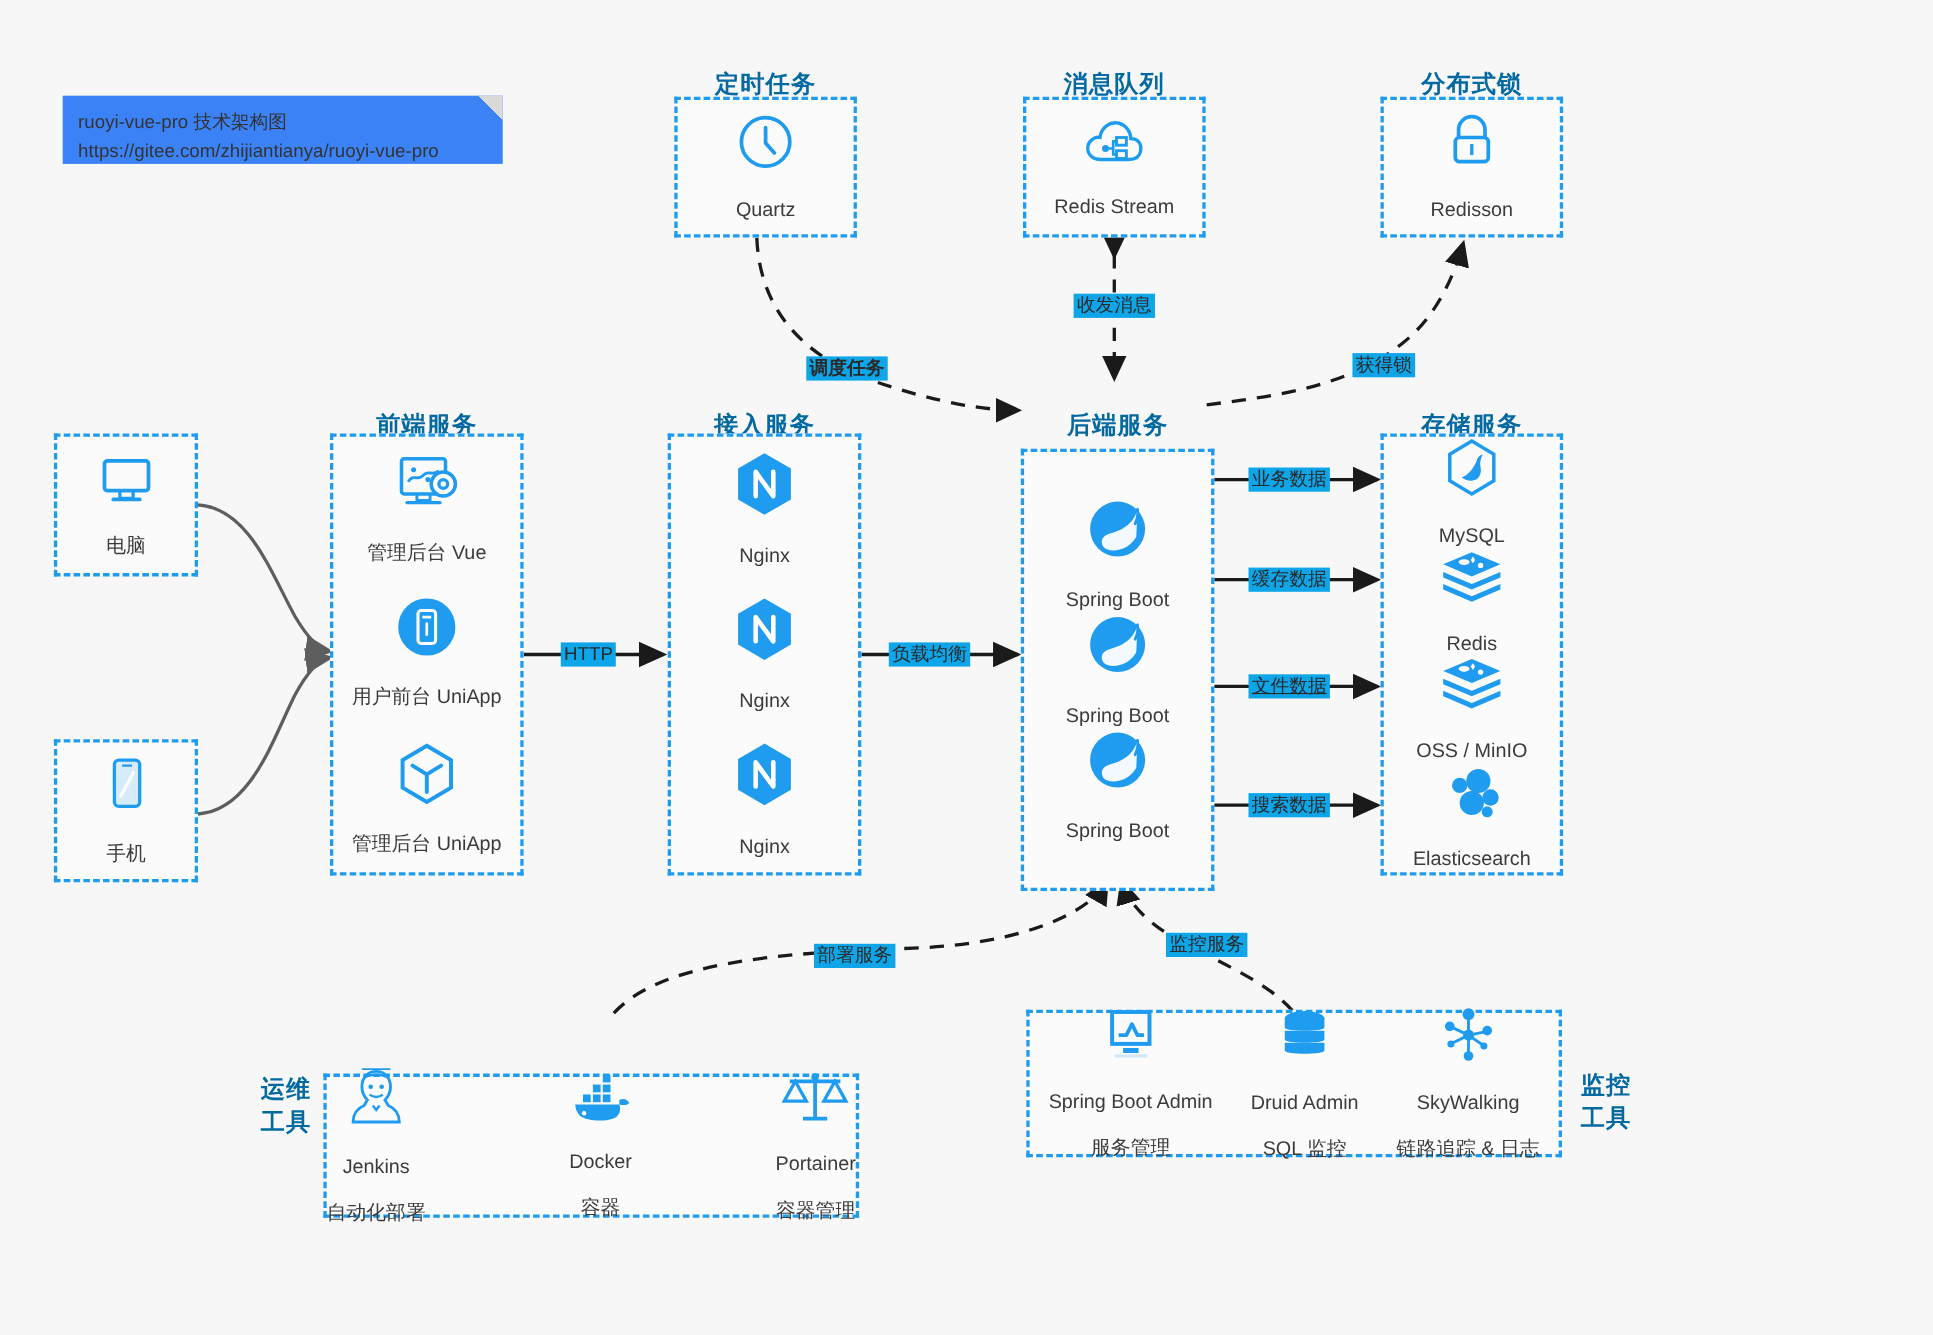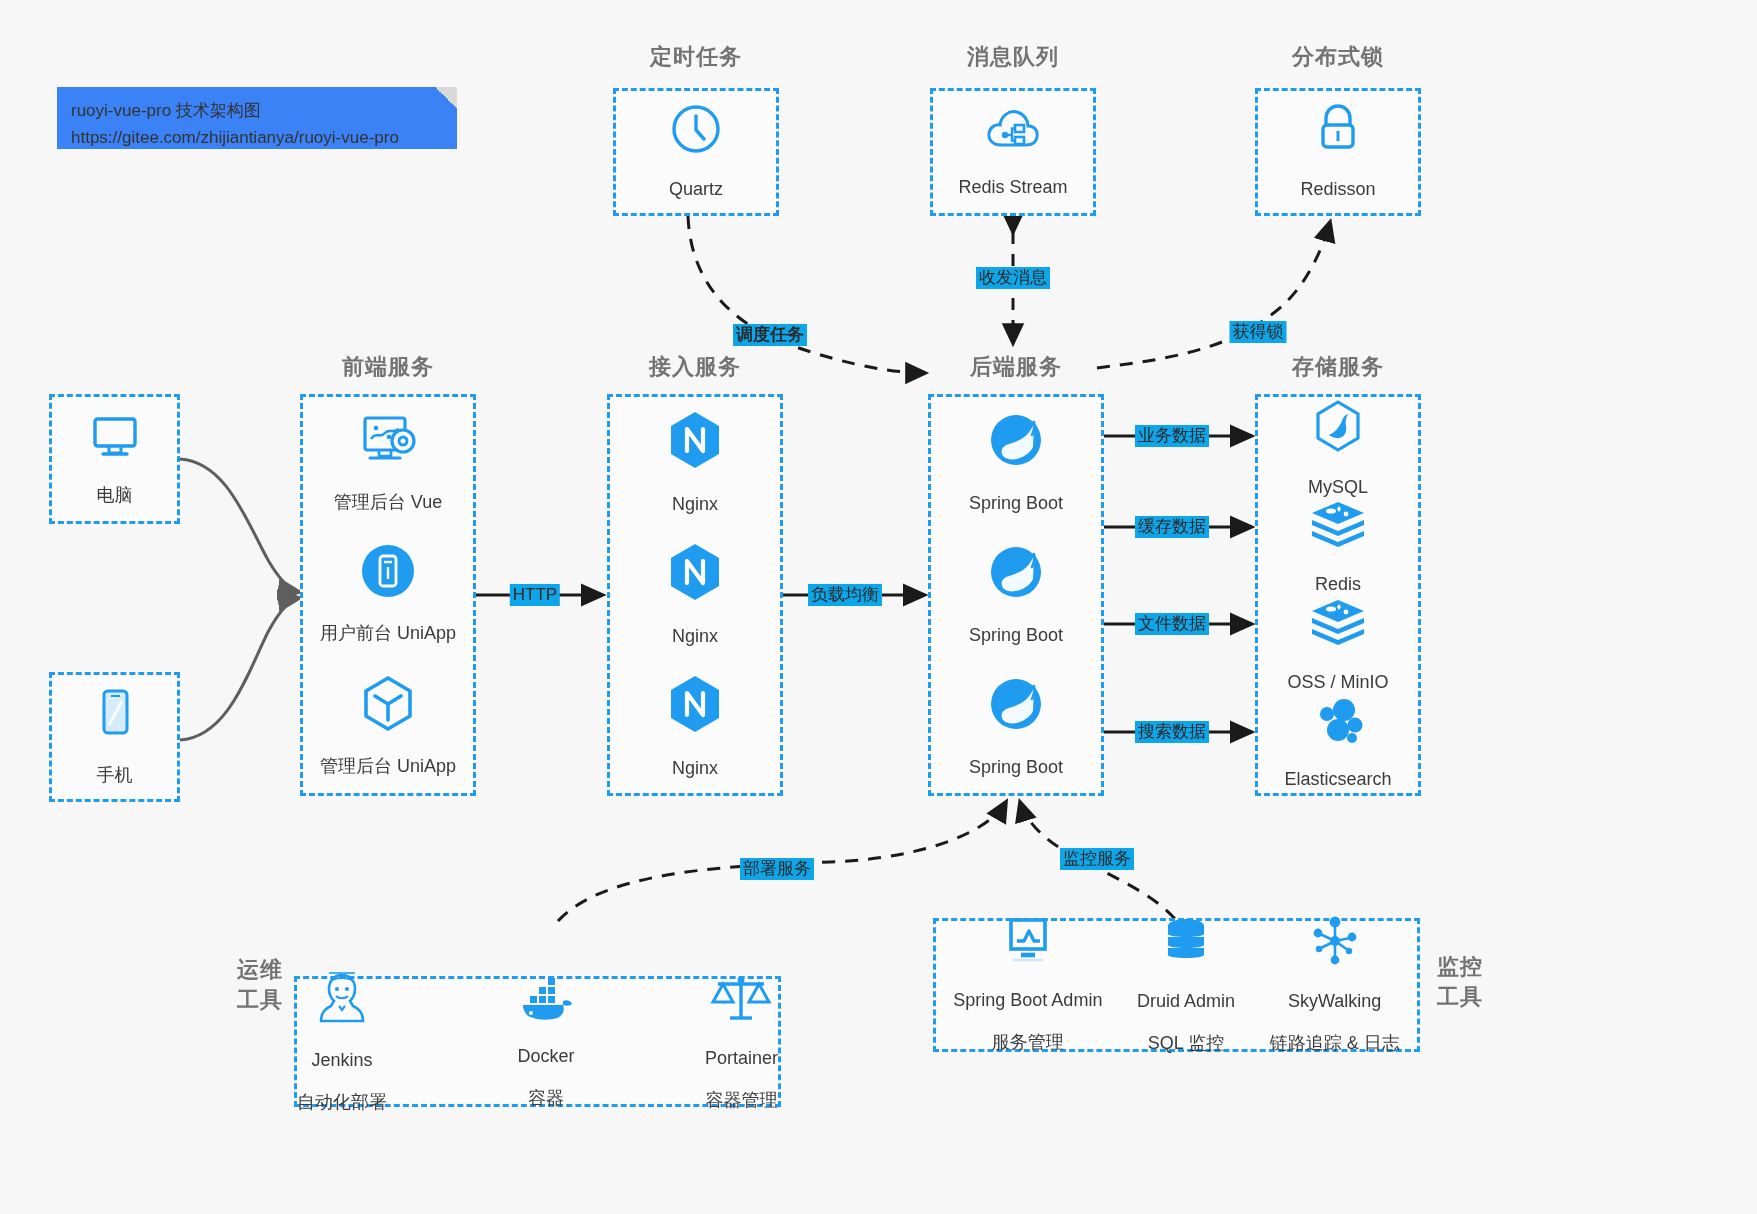--- a/index.html
+++ b/index.html
@@ -19,26 +19,27 @@
     border:3px dashed #1f9cf0;
     background:#fbfbfb;
     box-sizing:border-box;
     display:flex;
     flex-direction:column;
     align-items:center;
     justify-content:space-around;
   }
   .gtitle{
     position:absolute;
-    color:#737373;
+    color:#0369a1;
     font-weight:bold;
     font-size:22px;
     text-align:center;
     white-space:nowrap;
     letter-spacing:1px;
+    margin-top:20px;
   }
   .gtitle.side{font-size:22px;line-height:30px;}
 
   .node{
     display:flex;flex-direction:column;align-items:center;justify-content:center;
     gap:18px;
   }
   .node .cap{font-size:18px;color:#3b3b3b;text-align:center;line-height:24px;white-space:nowrap;}
   .node .cap2{font-size:18px;color:#3b3b3b;text-align:center;line-height:24px;white-space:nowrap;}
   .ico{display:block;}
@@ -249,21 +250,21 @@
         <svg width="56" height="60" viewBox="0 0 56 60">
           <path d="M28 2 L52 16 L52 44 L28 58 L4 44 L4 16 Z" fill="#1f9cf0"></path>
           <path d="M20 41 L20 19 L36 41 L36 19" fill="none" stroke="#ffffff" stroke-width="4.2" stroke-linecap="round" stroke-linejoin="round"></path>
         </svg>
       </span>
       <span class="cap">Nginx</span>
     </div>
   </div>
 
   <div class="gtitle" style="left:928px;top:352px;width:176px;">后端服务</div>
-  <div class="gbox" style="left:928px;top:394px;width:176px;height:402px;">
+  <div class="gbox" style="left:928px;top:408px;width:176px;height:402px;justify-content:center;">
     <div class="node">
       <span class="ico">
         <svg width="58" height="58" viewBox="0 0 58 58">
           <circle cx="29" cy="29" r="25" fill="#1f9cf0"></circle>
           <path d="M47 12 C42 26 32 30 22 33 C15 35 13 40 16 45 C22 52 40 48 46 36" fill="#ffffff" opacity="0.95"></path>
           <path d="M47 11 C48 16 47 20 45 24" fill="none" stroke="#1f9cf0" stroke-width="2.6" stroke-linecap="round"></path>
         </svg>
       </span>
       <span class="cap">Spring Boot</span>
     </div>
@@ -445,18 +446,18 @@
     <div>工具</div>
   </div>
 
   <div class="elabel cn" style="left:770px;top:335px;font-weight:bold;">调度任务</div>
   <div class="elabel cn" style="left:1013px;top:278px;">收发消息</div>
   <div class="elabel cn" style="left:1258px;top:332px;">获得锁</div>
   <div class="elabel" style="left:535px;top:595px;">HTTP</div>
   <div class="elabel cn" style="left:845px;top:595px;">负载均衡</div>
   <div class="elabel cn" style="left:1172px;top:436px;">业务数据</div>
   <div class="elabel cn" style="left:1172px;top:527px;">缓存数据</div>
-  <div class="elabel cn" style="left:1172px;top:624px;">文件数据</div>
+  <div class="elabel cn" style="left:1172px;top:624px;text-decoration:underline;">文件数据</div>
   <div class="elabel cn" style="left:1172px;top:732px;">搜索数据</div>
   <div class="elabel cn" style="left:777px;top:869px;">部署服务</div>
   <div class="elabel cn" style="left:1097px;top:859px;">监控服务</div>
 
 </div>
 
 </body></html>

